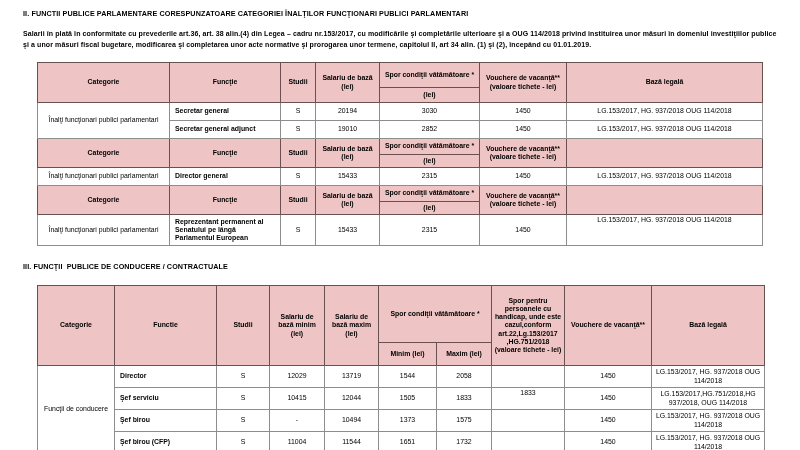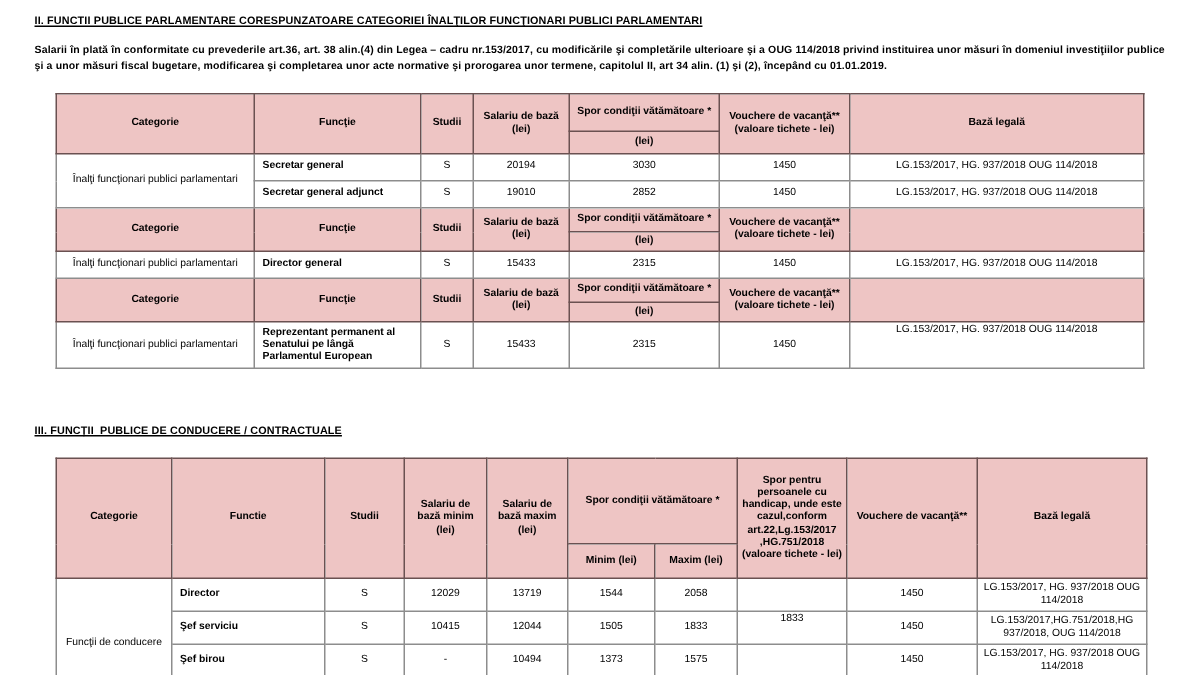--- a/index.html
+++ b/index.html
@@ -4,21 +4,21 @@
 <style>
   html,body { margin:0; padding:0; }
   body {
     width:800px; height:450px; overflow:hidden;
     background:#ffffff; color:#000;
     font-family:"Liberation Sans", sans-serif;
   }
   .page { padding:9px 23px 0 23px; }
   .heading {
     font-size:7.2px; font-weight:bold; margin:0;
-    white-space:pre-wrap; letter-spacing:0.1px;text-decoration:underline;
+    white-space:pre-wrap; letter-spacing:0.1px;
   }
   .intro {
     font-size:7px; font-weight:bold; margin:10px 0 0 0;
     line-height:11px; letter-spacing:0.1px;
   }
   table {
     border-collapse:collapse; table-layout:fixed;
     margin:12px 0 0 14px;
   }
   th {
@@ -41,21 +41,21 @@
   #t2 tr.band1-b th { height:12px; }
   #t2 tr.bandS-a th.spor-top { height:13px; }
   #t2 tr.bandS-b th { height:10px; }
   #t2 tr.data td { height:15px; }
   #t2 tr.data-tall td { height:28px; }
   
   #t3 tr.h1 th { height:54px; }
   #t3 tr.h2 th { height:20px; }
   #t3 tr.data td { height:19px; }
   #t3 td.vtop { vertical-align:top; }
-  .sec3 { margin-top:36px; }
+  .sec3 { margin-top:16px; }
 </style>
 </head>
 <body>
 
 <div class="page">
 
   <div class="heading">II. FUNCTII PUBLICE PARLAMENTARE CORESPUNZATOARE CATEGORIEI ÎNALŢILOR FUNCŢIONARI PUBLICI PARLAMENTARI</div>
   <p class="intro">Salarii în plată în conformitate cu prevederile art.36, art. 38 alin.(4) din Legea – cadru nr.153/2017, cu modificările şi completările ulterioare şi a OUG 114/2018 privind instituirea unor măsuri în domeniul investiţiilor publice şi a unor măsuri fiscal bugetare, modificarea şi completarea unor acte normative şi prorogarea unor termene, capitolul II, art 34 alin. (1) şi (2), începând cu 01.01.2019.</p>
 
   <table id="t2">

